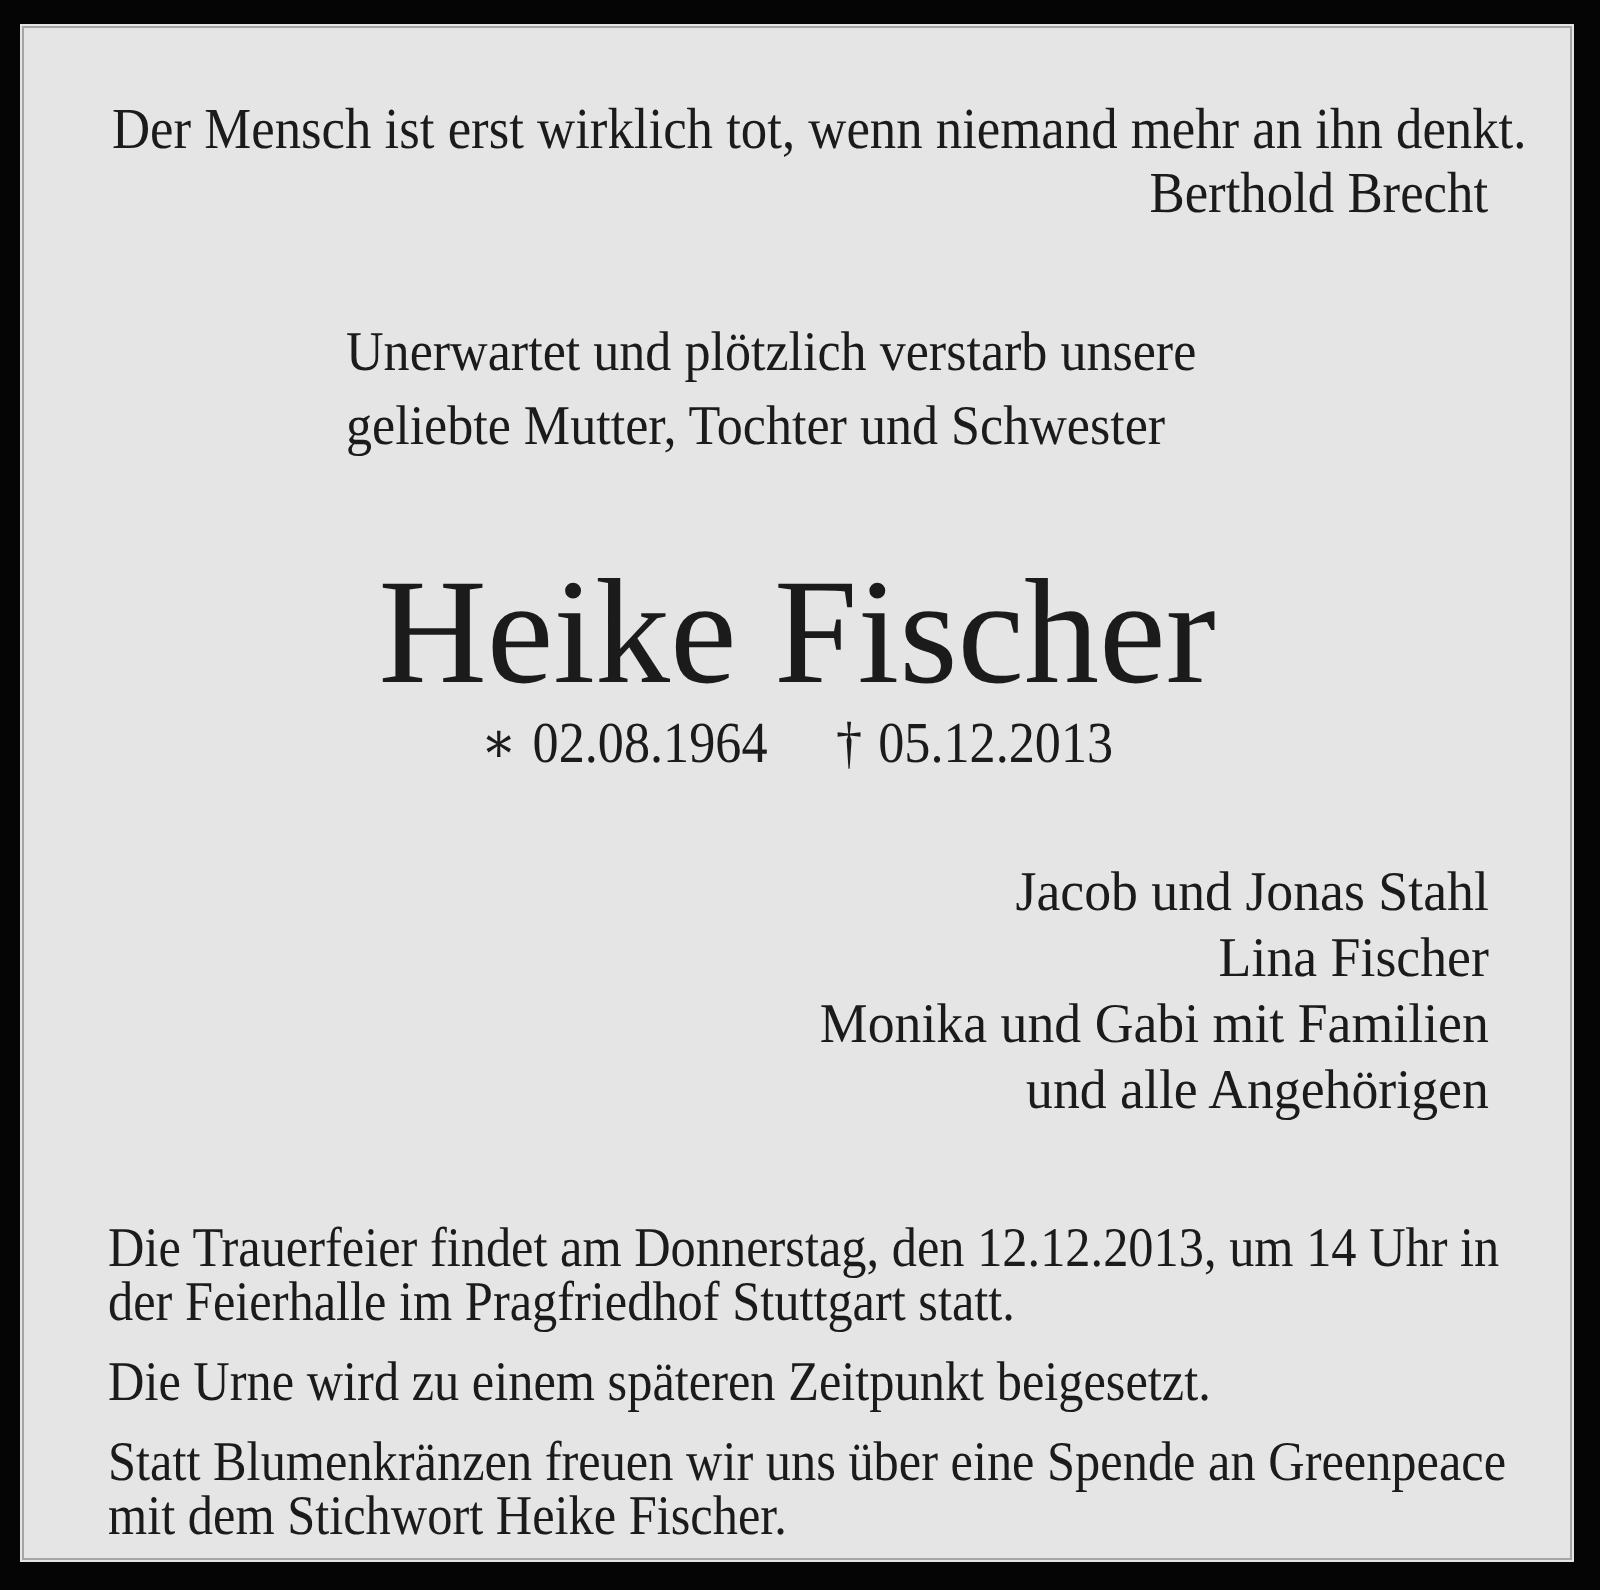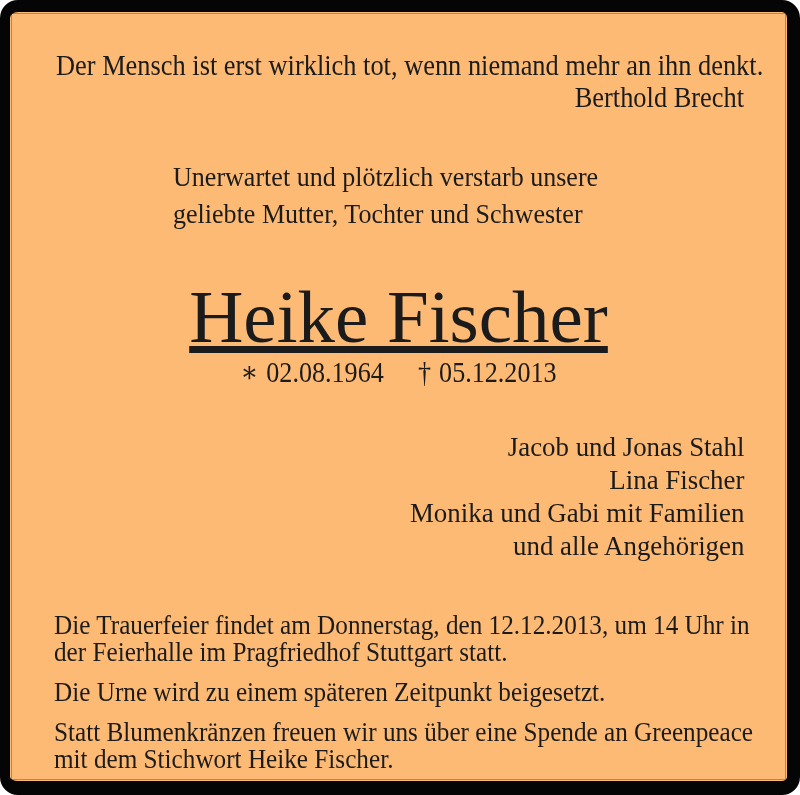--- a/index.html
+++ b/index.html
@@ -9,22 +9,21 @@
     color: #1b1b1b;
     position: relative;
     overflow: hidden;
   }
   .frame {
     position: absolute;
     inset: 0;
     border-style: solid;
     border-color: #050505;
     border-width: 12px 13px 14px 10px;
-    background: #fdba74;
-    border-radius: 18px;
+    background: #e5e5e5;
   }
   .frame::after {
     content: "";
     position: absolute;
     inset: 1px;
     border: 1px solid rgba(0,0,0,0.28);
     pointer-events: none;
   }
   .blk { position: absolute; white-space: nowrap; }
   .line { display: block; }
@@ -41,21 +40,20 @@
   }
   .intro {
     top: 146px; left: 163px;
     font-size: 28px; line-height: 37px;
     transform: scaleX(0.93); transform-origin: left top;
   }
   .name {
     top: 267px; left: 0; right: 0;
     font-size: 75px; line-height: 1; font-weight: normal;
     text-align: center;
-    text-decoration: underline;
   }
   .dates {
     top: 343px; left: 0; right: 0;
     font-size: 29px; line-height: 34px; text-align: center;
     transform: scaleX(0.90); transform-origin: center top;
   }
   .dates .sym { display: inline-block; margin-right: 9px; }
   .dates .death { margin-left: 38px; }
   .mourners {
     top: 418px; right: 43px;

